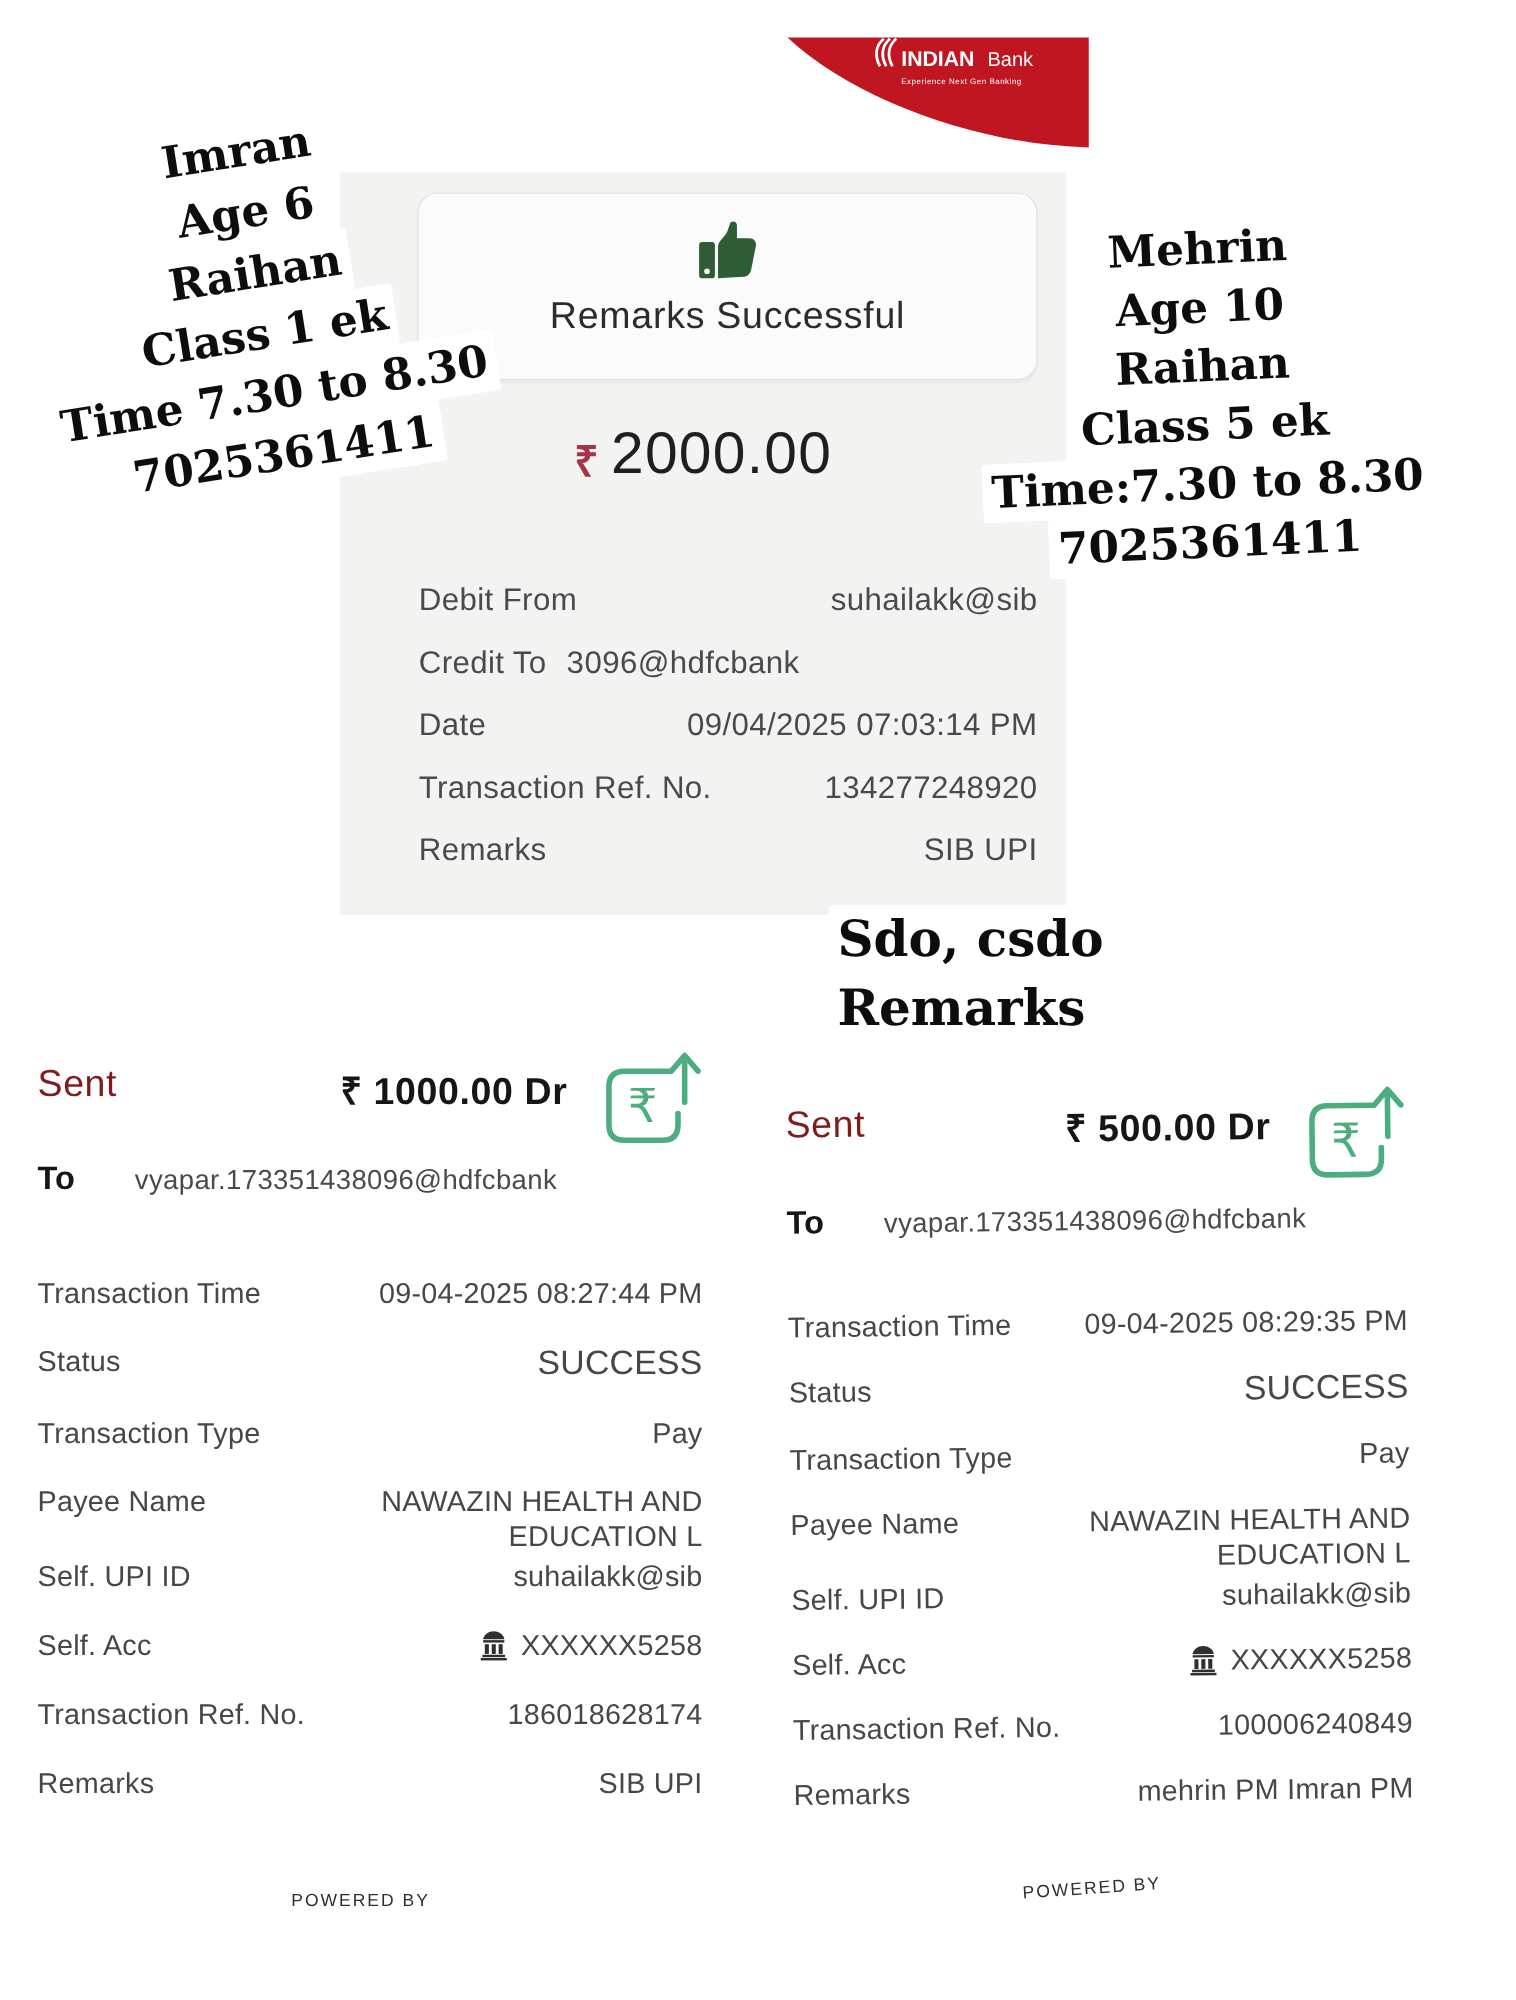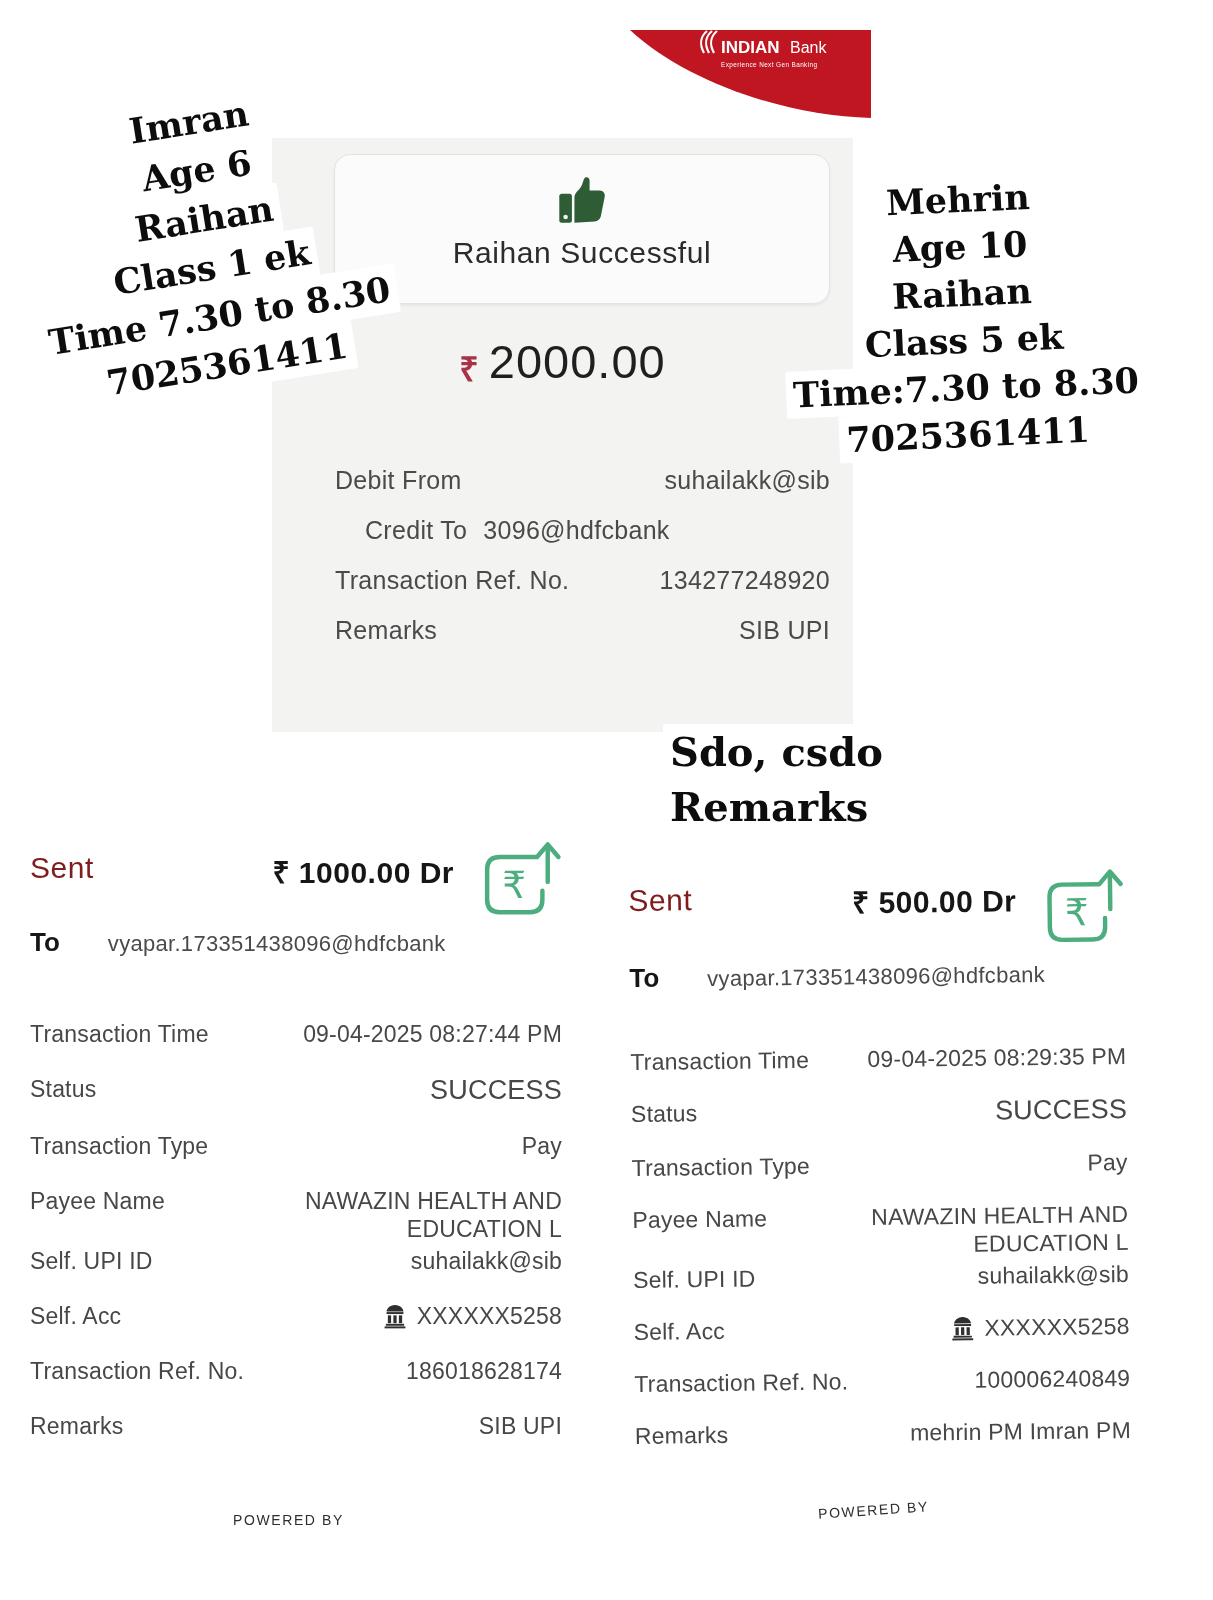--- a/index.html
+++ b/index.html
@@ -31,21 +31,21 @@
     background:#fbfbfb; border:1px solid #e3e3e3; border-radius:16px;
     box-shadow:0 2px 3px rgba(0,0,0,0.05); text-align:center;
   }
   .status-card svg { display:block; margin:16px auto 0; }
   .status-title { font-size:30px; color:#2c2c2c; letter-spacing:0.6px; margin-top:7px; }
   .amount-row { position:absolute; left:0; right:0; top:196px; display:flex; justify-content:center; align-items:flex-start; gap:10px; }
   .currency { font-size:34px; color:#a83348; margin-top:11px; font-weight:600; }
   .big-amount { font-size:47px; color:#1f1f1f; letter-spacing:1px; }
   .mrows { position:absolute; left:63px; right:23px; top:328px; }
   .mrow { height:50px; display:flex; justify-content:space-between; align-items:flex-start; font-size:25px; color:#4a4a4a; letter-spacing:0.3px; }
-  .mrow.inline { justify-content:flex-start; gap:16px;margin-left:30px; }
+  .mrow.inline { justify-content:flex-start; gap:16px; }
   .mrow .val { text-align:right; }
 
   
   .receipt { z-index:2; }
   .r-left  { left:30px;  top:835px; width:532px; }
   .r-right { left:628px; top:868px; width:496px; transform:rotate(-0.7deg); transform-origin:top left; }
   .sent-row { display:flex; align-items:flex-start; height:92px; }
   .sent-label { font-size:30px; font-weight:400; color:#7f1d1d; margin-top:16px; letter-spacing:0.5px; }
   .sent-amount { margin-left:auto; margin-right:26px; font-size:30px; font-weight:700; color:#161616; margin-top:16px; letter-spacing:0.5px; }
   .to-row { display:flex; align-items:flex-start; gap:48px; height:38px; }
@@ -106,34 +106,38 @@
   <span class="line"><span>Sdo, csdo Remarks</span></span>
 </div>
 
 <div class="abs panel">
   <div class="status-card">
     <svg width="64" height="58" viewBox="0 0 100 92">
       <rect x="14" y="36" width="20" height="46" rx="4" fill="#2d5c35"></rect>
       <path d="M38,82 V42 C38,34 47,30 50,22 l3,-9 c1.5,-5 9,-4 9,2 v16 h16 c6,0 9,5 8,10 l-6,30 c-1,5 -5,9 -10,9 z" fill="#2d5c35"></path>
       <circle cx="24" cy="73" r="3.6" fill="#f4f4f4"></circle>
     </svg>
-    <div class="status-title">Raihan Successful</div>
+    <div class="status-title">Remarks Successful</div>
   </div>
   <div class="amount-row">
     <span class="currency">₹</span>
     <span class="big-amount">2000.00</span>
   </div>
   <div class="mrows">
     <div class="mrow">
       <span class="lab">Debit From</span>
       <span class="val">suhailakk@sib</span>
     </div>
     <div class="mrow inline">
       <span class="lab">Credit To</span>
       <span class="val">3096@hdfcbank</span>
+    </div>
+    <div class="mrow">
+      <span class="lab">Date</span>
+      <span class="val">09/04/2025 07:03:14 PM</span>
     </div>
     <div class="mrow">
       <span class="lab">Transaction Ref. No.</span>
       <span class="val">134277248920</span>
     </div>
     <div class="mrow">
       <span class="lab">Remarks</span>
       <span class="val">SIB UPI</span>
     </div>
   </div>

